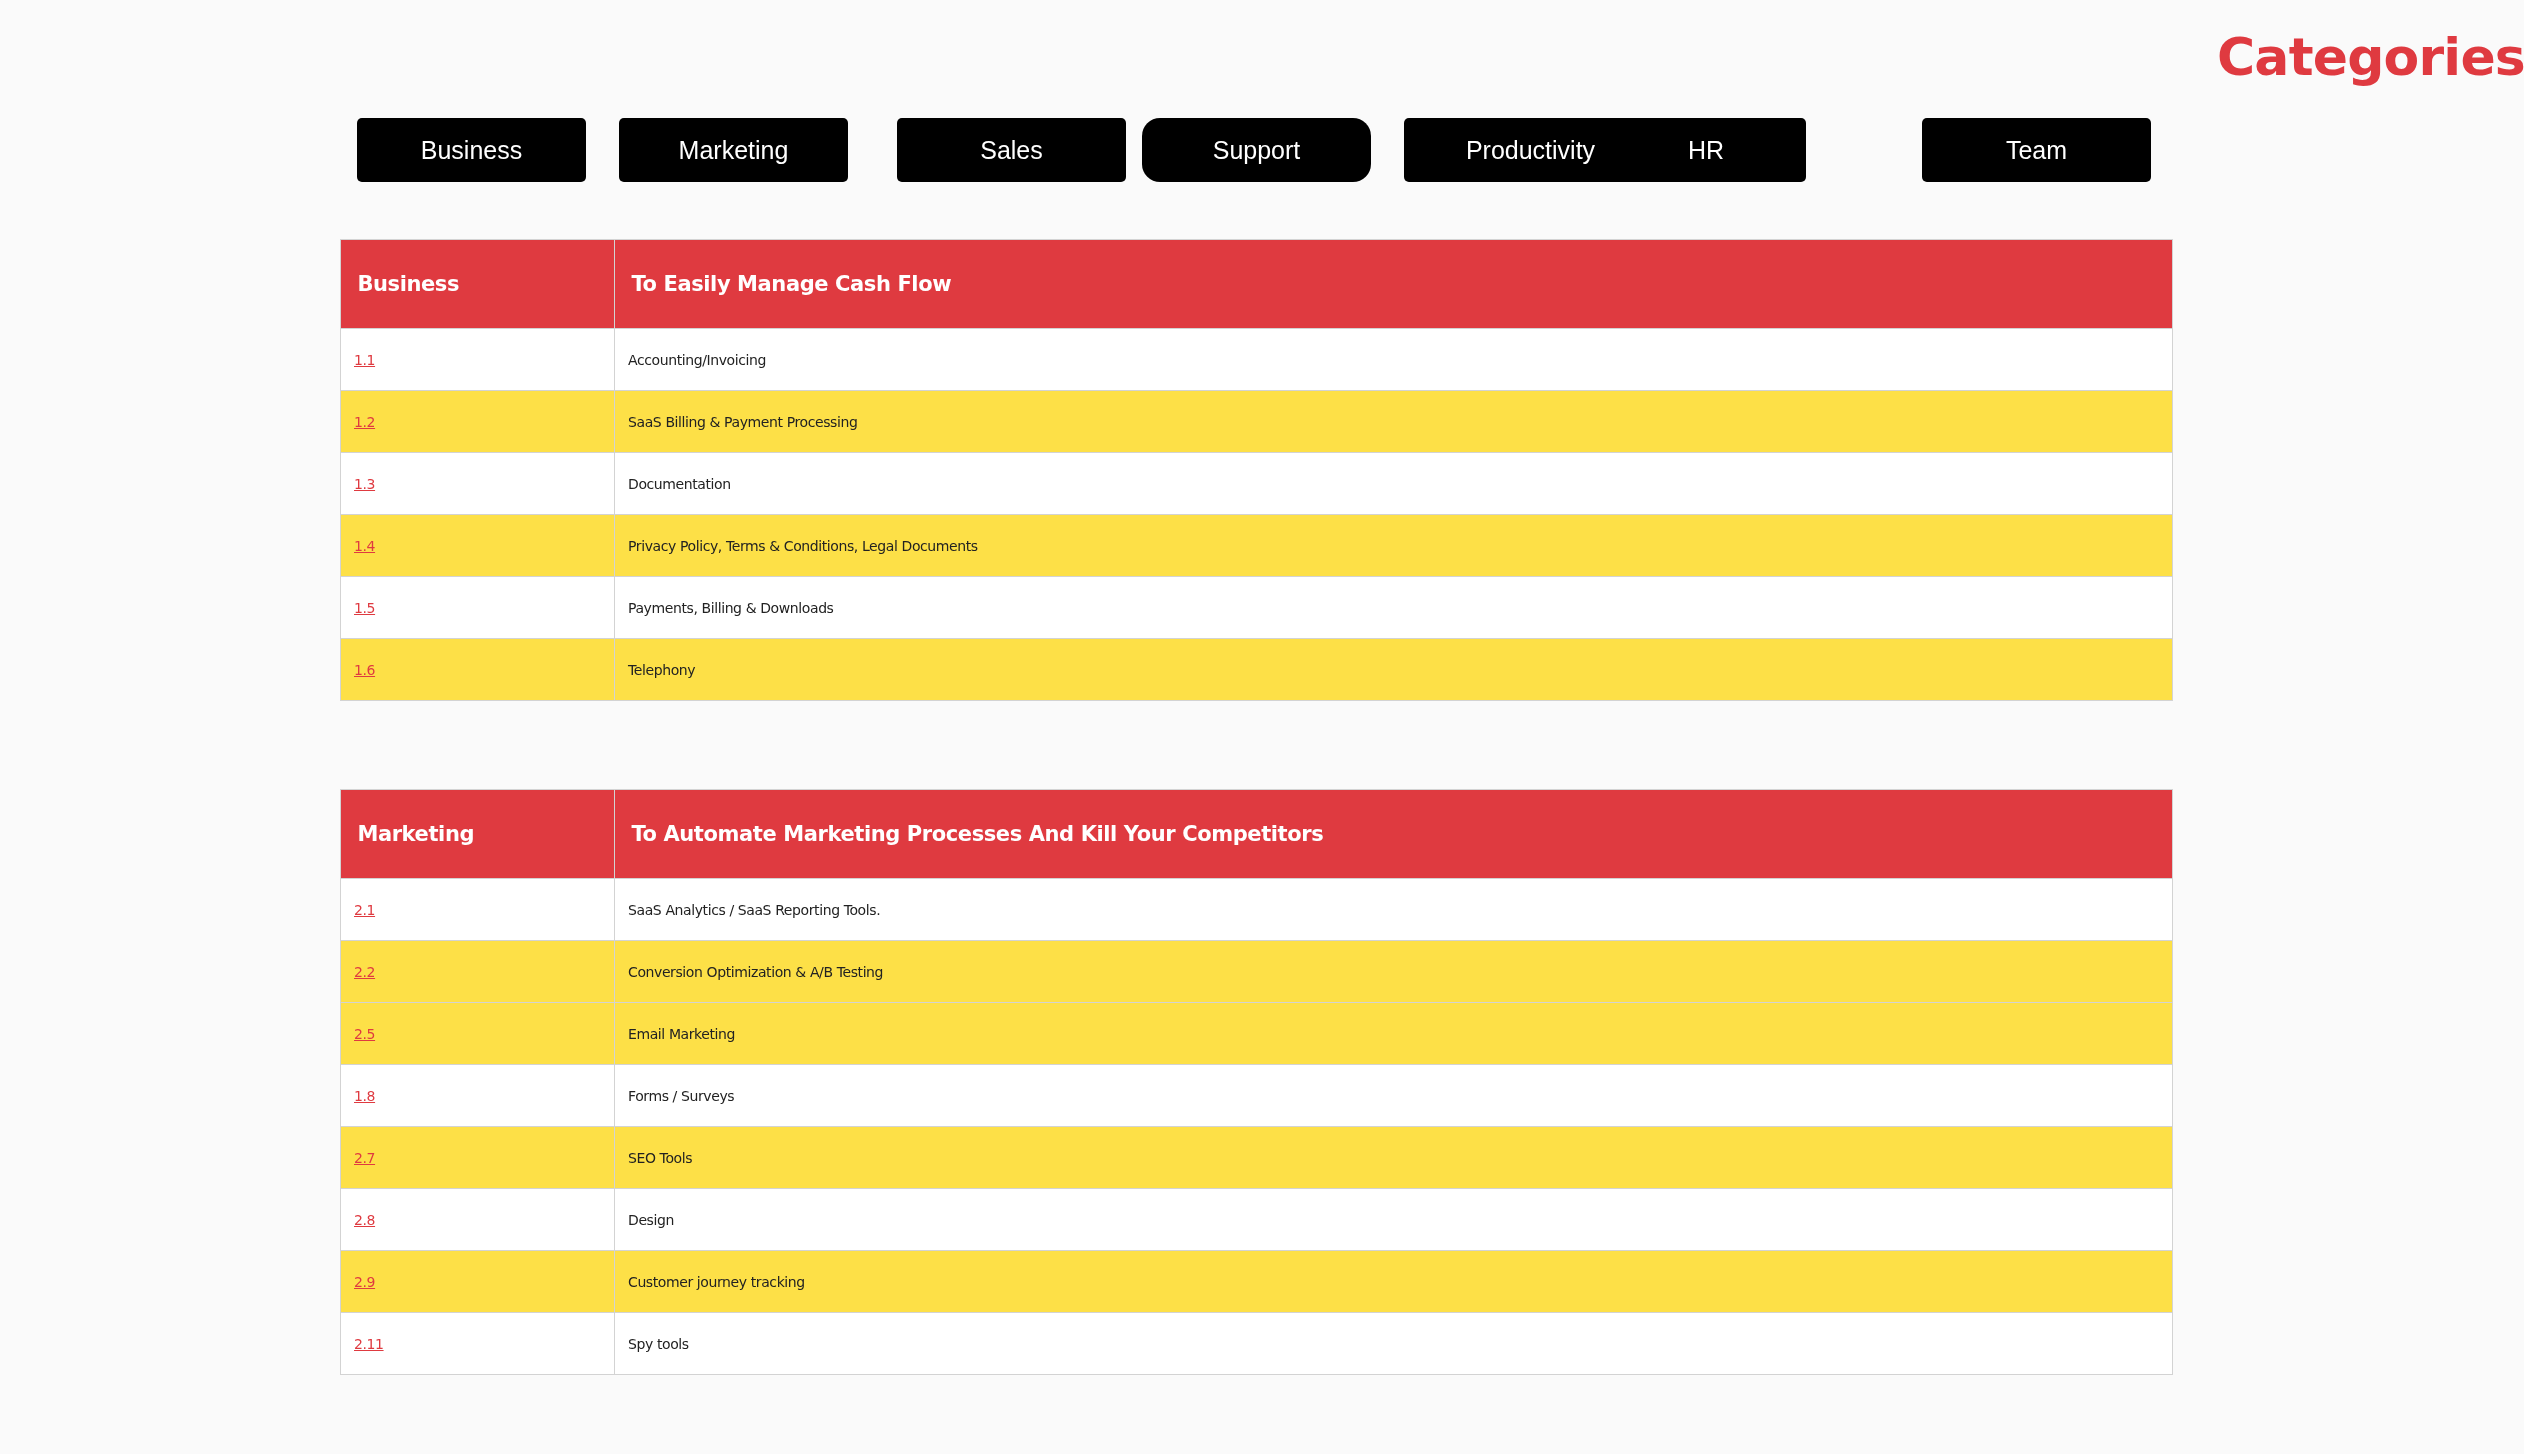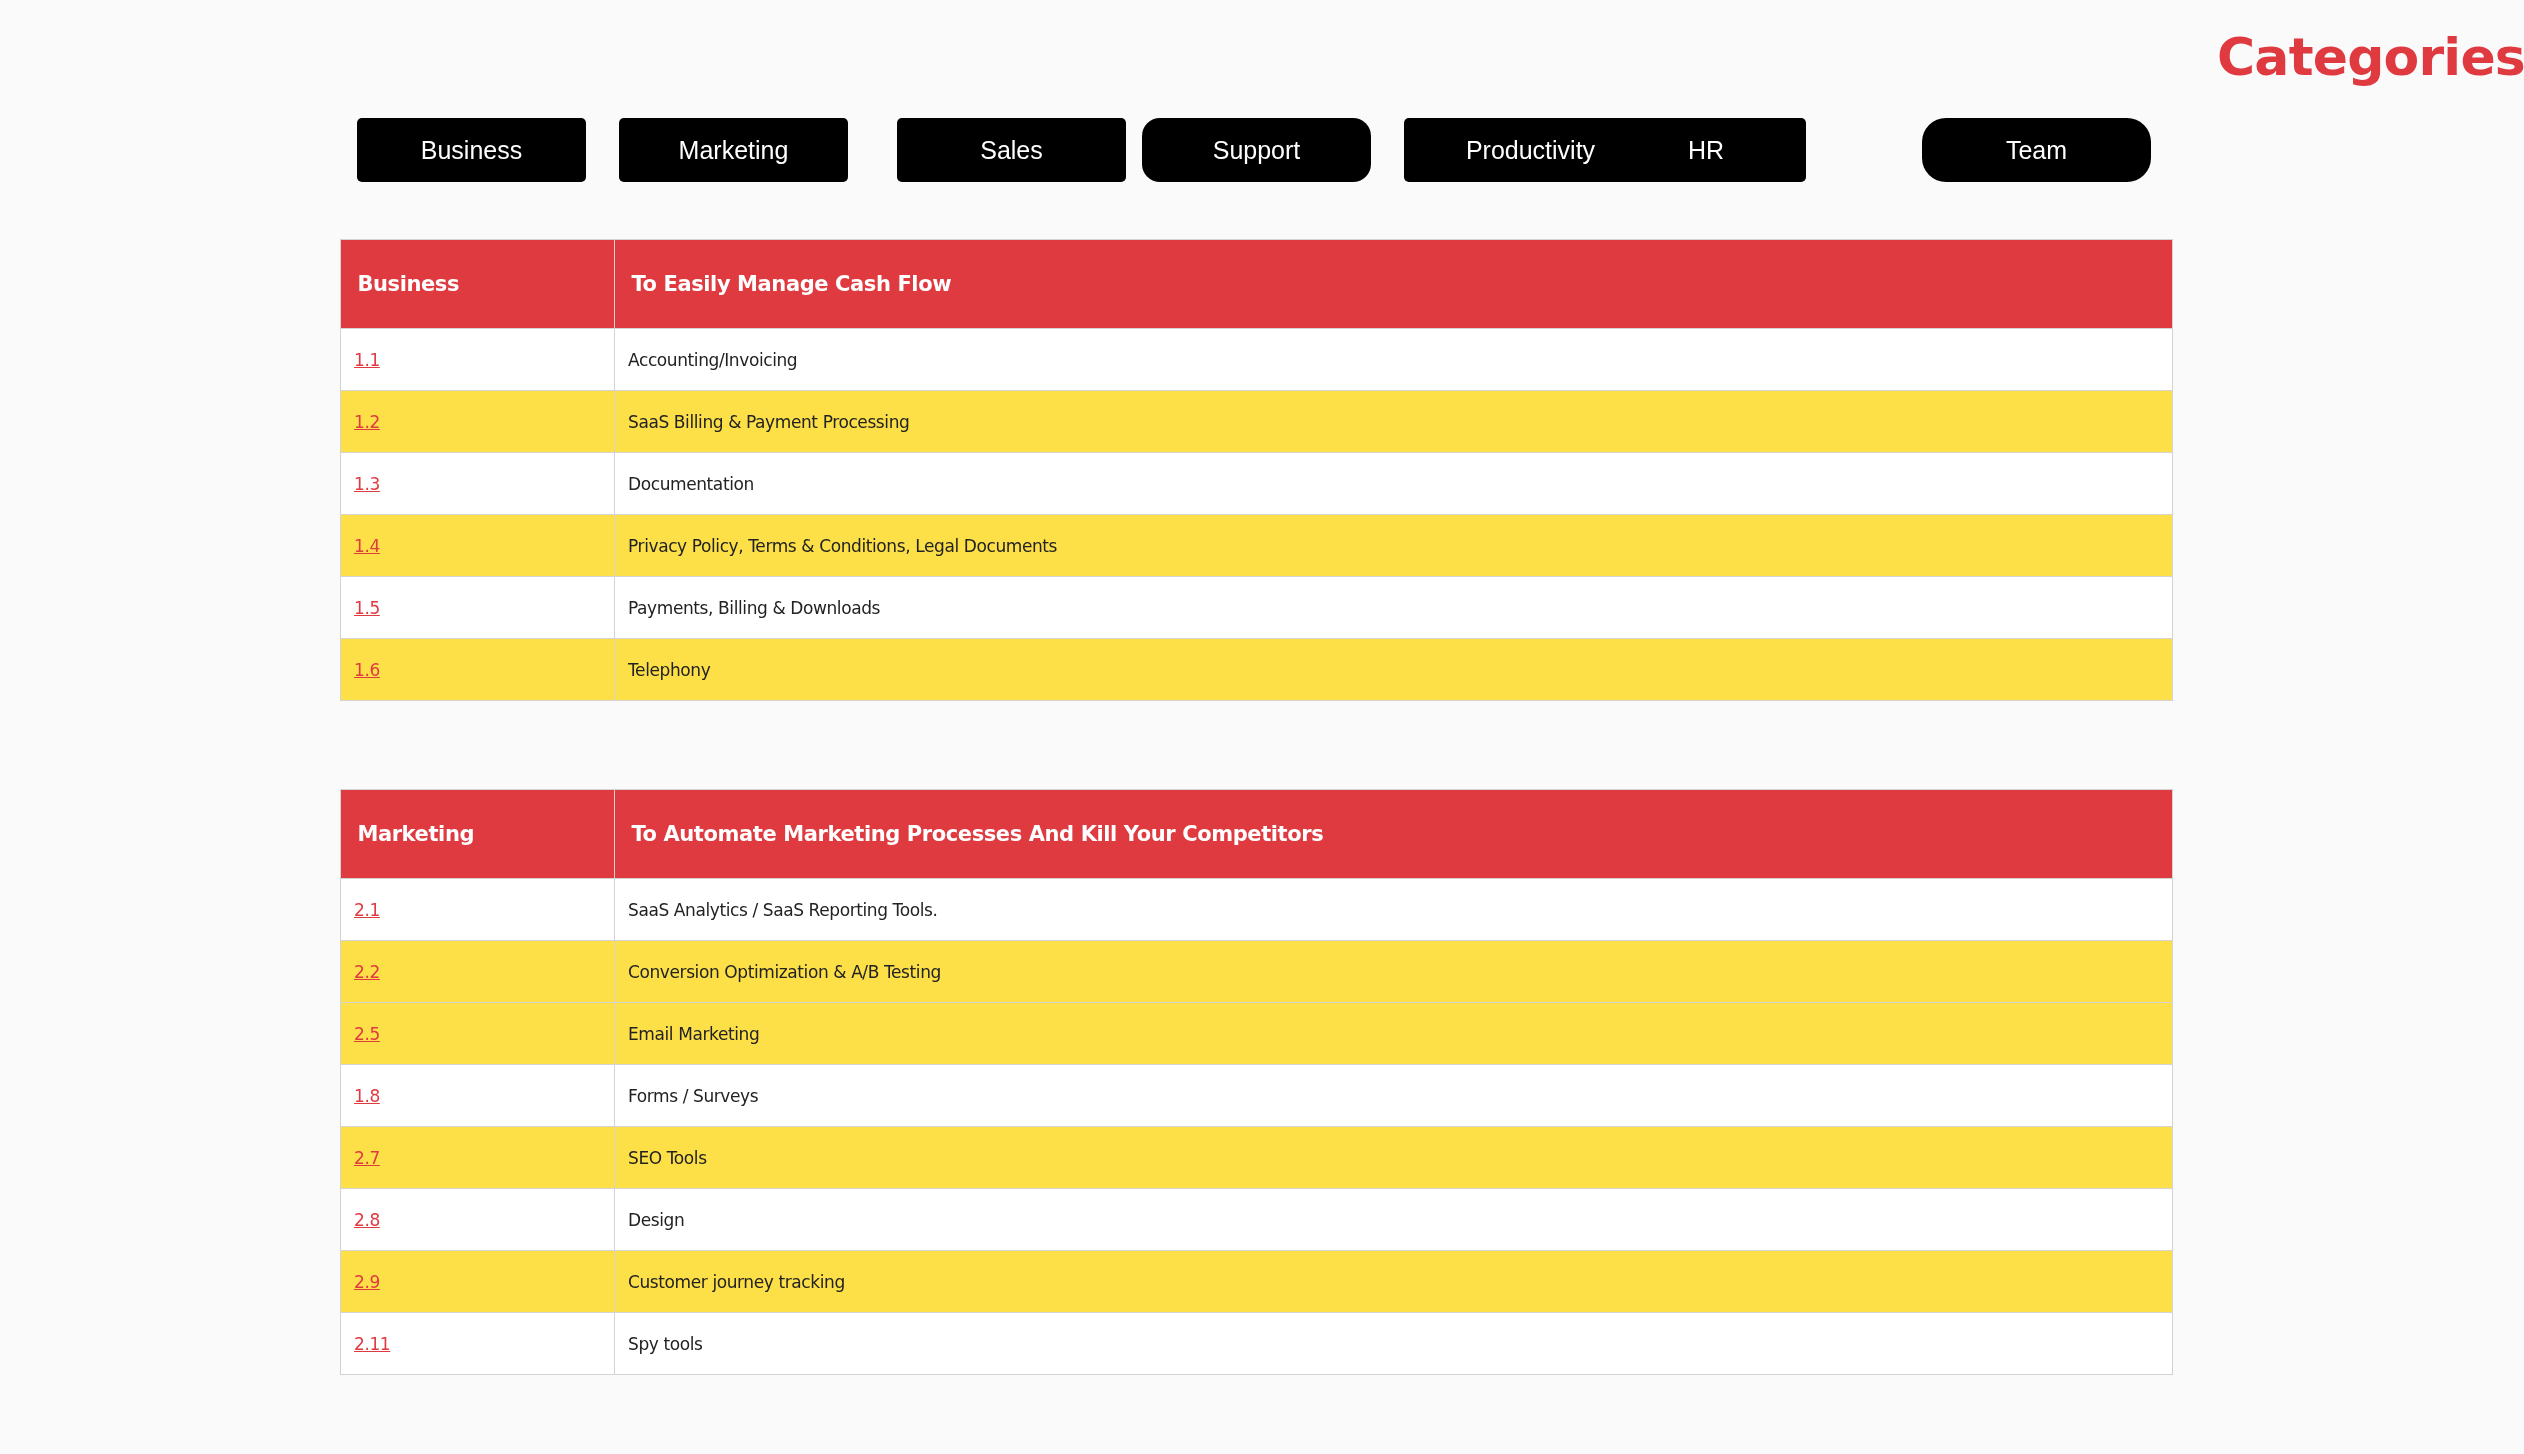--- a/index.html
+++ b/index.html
@@ -2,38 +2,38 @@
 <html style="font-size:13px"><head>
 <meta charset="utf-8">
 <style>
   html, body { margin:0; padding:0; }
   body { width:2525px; height:1455px; overflow:hidden; background:#fafafa; font-family:"Liberation Sans", sans-serif; position:relative; }
   .title { position:absolute; top:19.6px; left:0; width:2525px; text-align:right; font-family:"DejaVu Sans", sans-serif; font-weight:bold; font-size:52px; color:#df3a40; line-height:74px; margin:0; letter-spacing:-0.8px; }
   .btns { position:absolute; top:118px; left:0; width:2525px; height:64px; }
   .btn { position:absolute; top:0; height:64px; background:#000; color:#fff; border-radius:4.9px; display:flex; align-items:center; justify-content:center; font-family:"Liberation Sans", sans-serif; font-size:25px; cursor:pointer; }
   table { position:absolute; left:340px; width:1833px; border-collapse:collapse; background:#fff; border:1.6px solid #d3d3d3; font-family:"DejaVu Sans", sans-serif; }
   th { background:#df3a40; color:#fff; text-align:left; font-size:21px; font-weight:bold; height:88px; padding:0 16.4px; border:1.6px solid #d3d3d3; letter-spacing:-0.4px; }
-  td { font-size:17px; color:#222; height:61px; padding:0 13px; border:1.6px solid #d3d3d3; letter-spacing:-0.4px; }
+  td { font-size:14px; color:#222; height:61px; padding:0 13px; border:1.6px solid #d3d3d3; letter-spacing:-0.4px; }
   tr.alt td { background:#fde047; }
   td.num a { color:#df3a40; text-decoration:underline; cursor:pointer; }
   col.c1 { width:274px; }
 </style>
 </head>
 <body>
 
 <h1 class="title">Categories</h1>
 
 <div class="btns">
   <div class="btn" style="left:357px;width:229px;">Business</div>
   <div class="btn" style="left:619px;width:229px;">Marketing</div>
   <div class="btn" style="left:880px;width:229px;margin-left:17px;">Sales</div>
   <div class="btn" style="left:1142px;width:229px;border-radius:18px;">Support</div>
   <div class="btn" style="left:1404px;width:253px;">Productivity</div>
   <div class="btn" style="left:1606px;width:200px;">HR</div>
-  <div class="btn" style="left:1922px;width:229px;border-radius:24px;">Team</div>
+  <div class="btn" style="left:1922px;width:229px;">Team</div>
 </div>
 
 <table style="top:239px;">
   <colgroup>
       <col class="c1">
       <col>
     </colgroup>
   <tbody>
       <tr>
     <th>Business</th>

